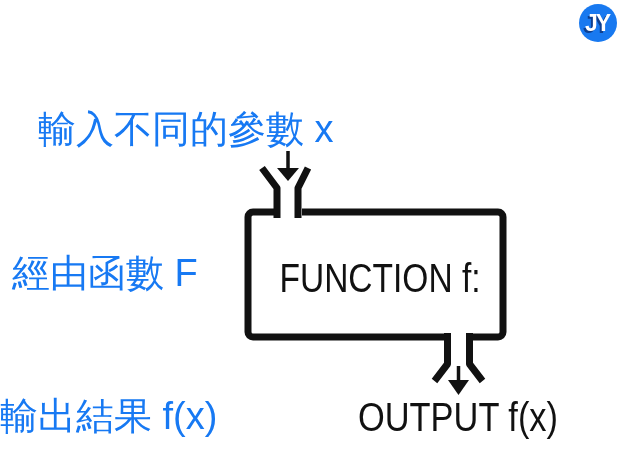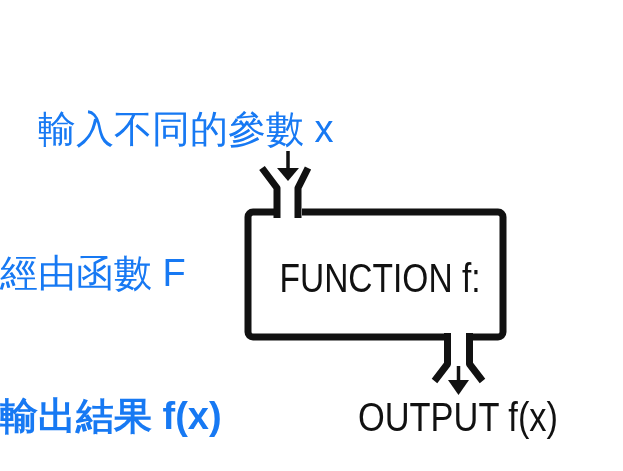--- a/index.html
+++ b/index.html
@@ -18,22 +18,22 @@
   .blue-label {
     position: absolute;
     left: 0;
     color: var(--accent, #1779F3);
     font-size: 38px;
     line-height: 1;
     white-space: nowrap;
     letter-spacing: 0px;
   }
   .label-1 { top: 110px; margin-left: 38px; }
-  .label-2 { top: 254px; }
-  .label-3 { top: 397px; font-weight: bold; }
+  .label-2 { top: 254px; margin-left: 12px; }
+  .label-3 { top: 397px; }
 
   .logo {
     position: absolute;
     left: 579px;
     top: 4px;
     width: 38px;
     height: 38px;
     border-radius: 50%;
     background: var(--logo, #1879F0);
     display: flex;
@@ -82,20 +82,23 @@
 <body>
 
 <div class="canvas">
 
   <div class="blue-label label-1">輸入不同的參數 x</div>
 
   <div class="blue-label label-2">經由函數 F</div>
 
   <div class="blue-label label-3">輸出結果 f(x)</div>
 
+  <div class="logo">
+    <span>JY</span>
+  </div>
 
   <svg class="machine" width="340" height="300" viewBox="0 0 340 300">
 
     <rect class="wall boxfill" x="18" y="64" width="255" height="125" rx="5"></rect>
 
     <rect class="eraser" x="44" y="57" width="28" height="14"></rect>
     <rect class="eraser" x="214" y="182" width="29" height="14"></rect>
 
     <g>
       <path class="wall" d="M32 20 L47 40 L47 70"></path>

